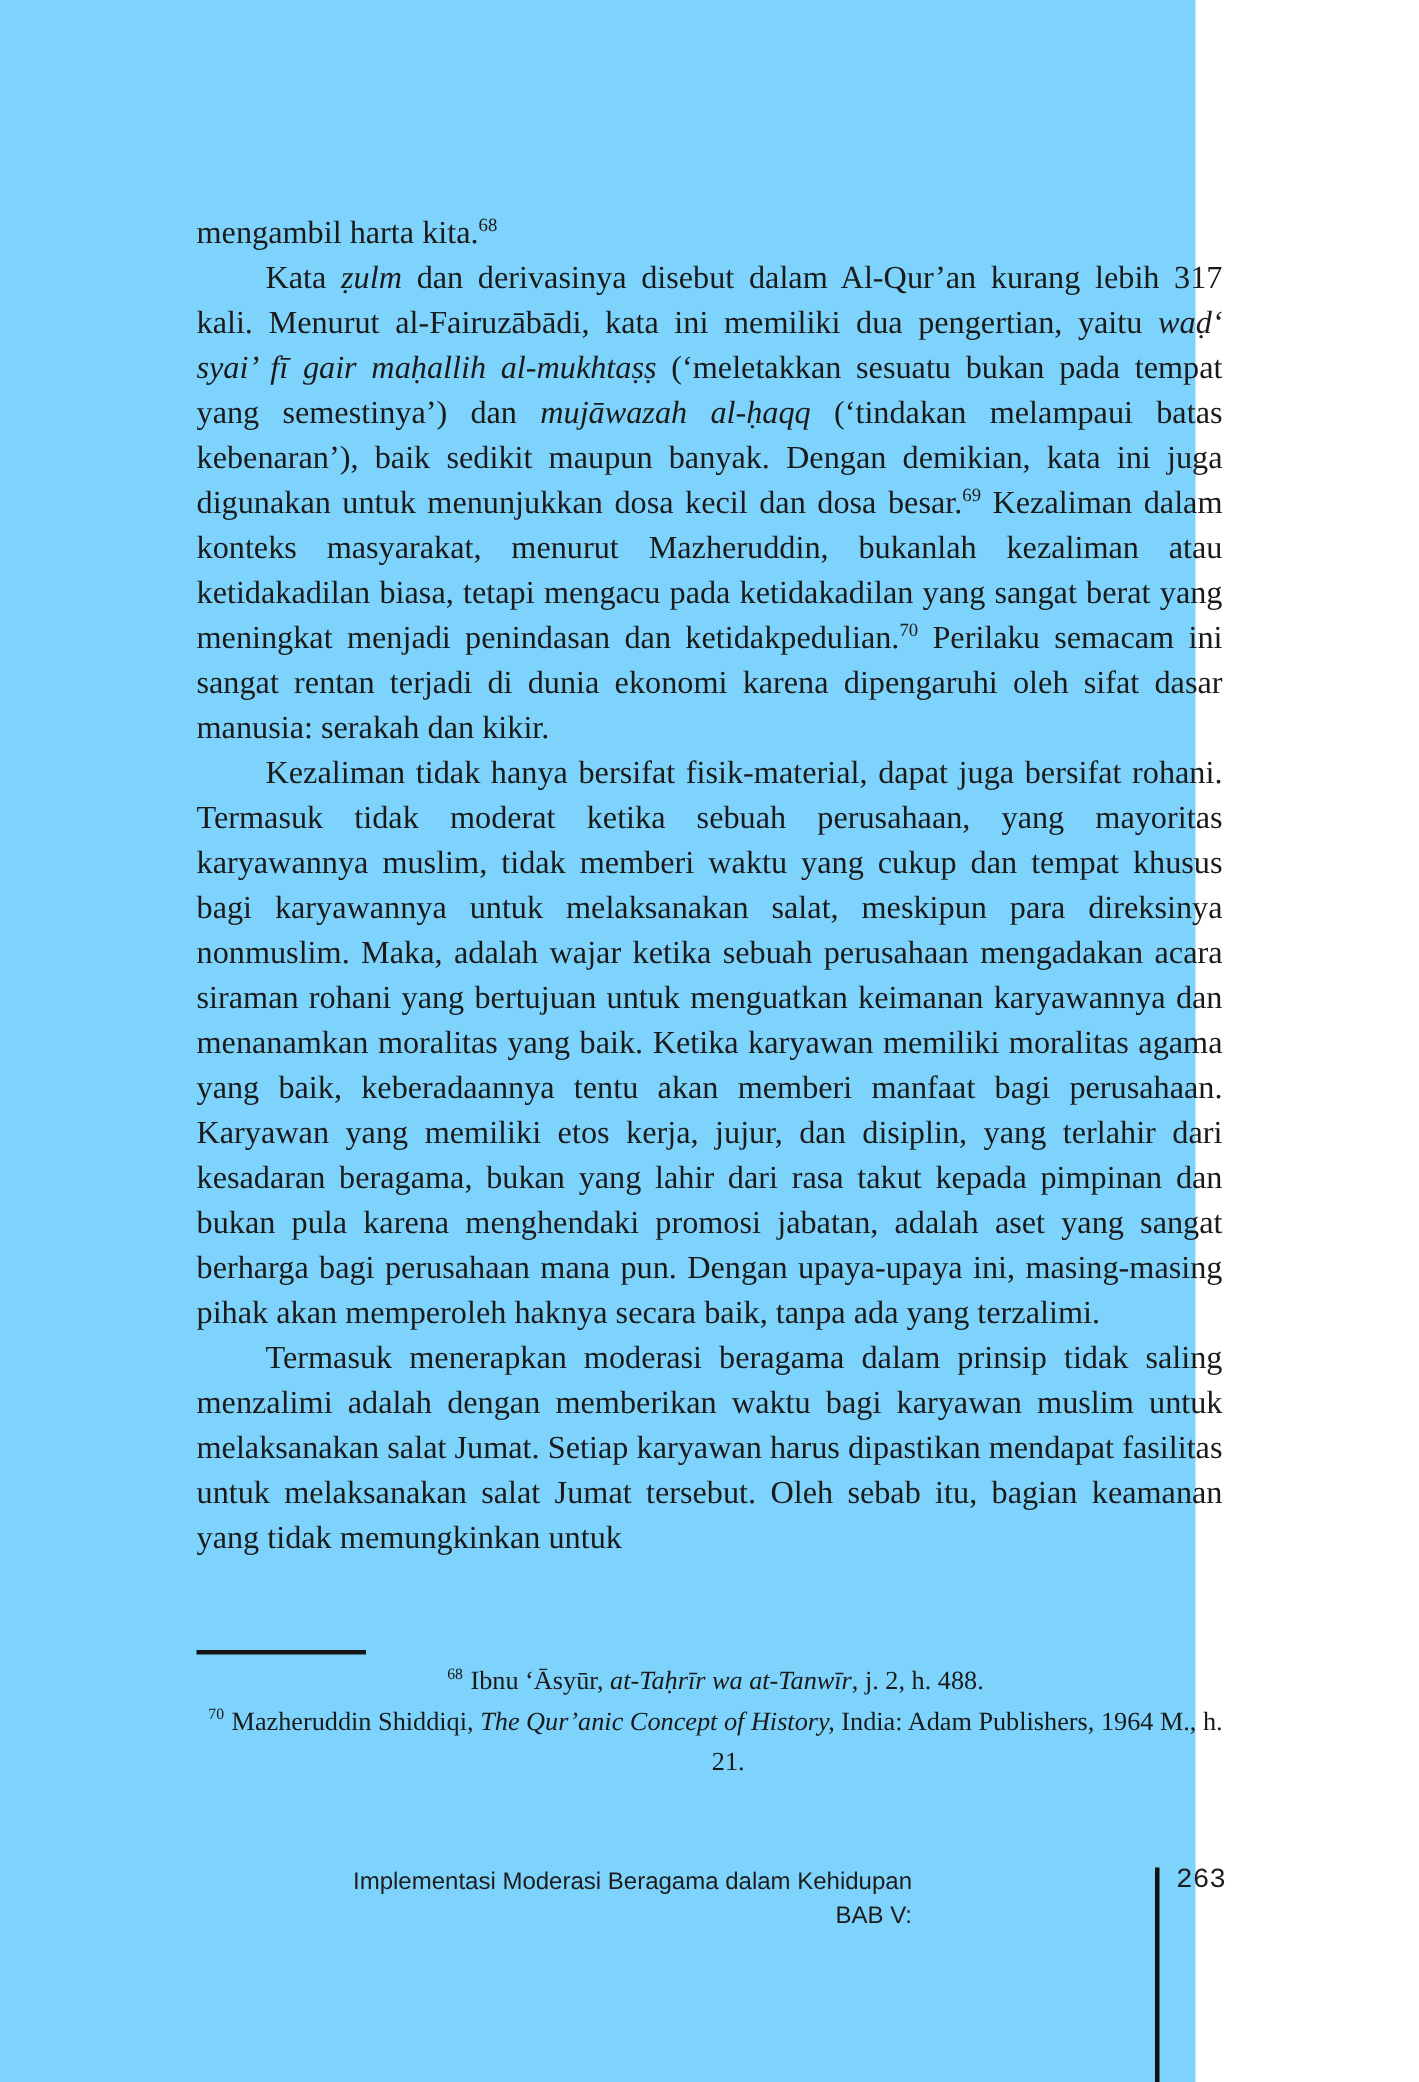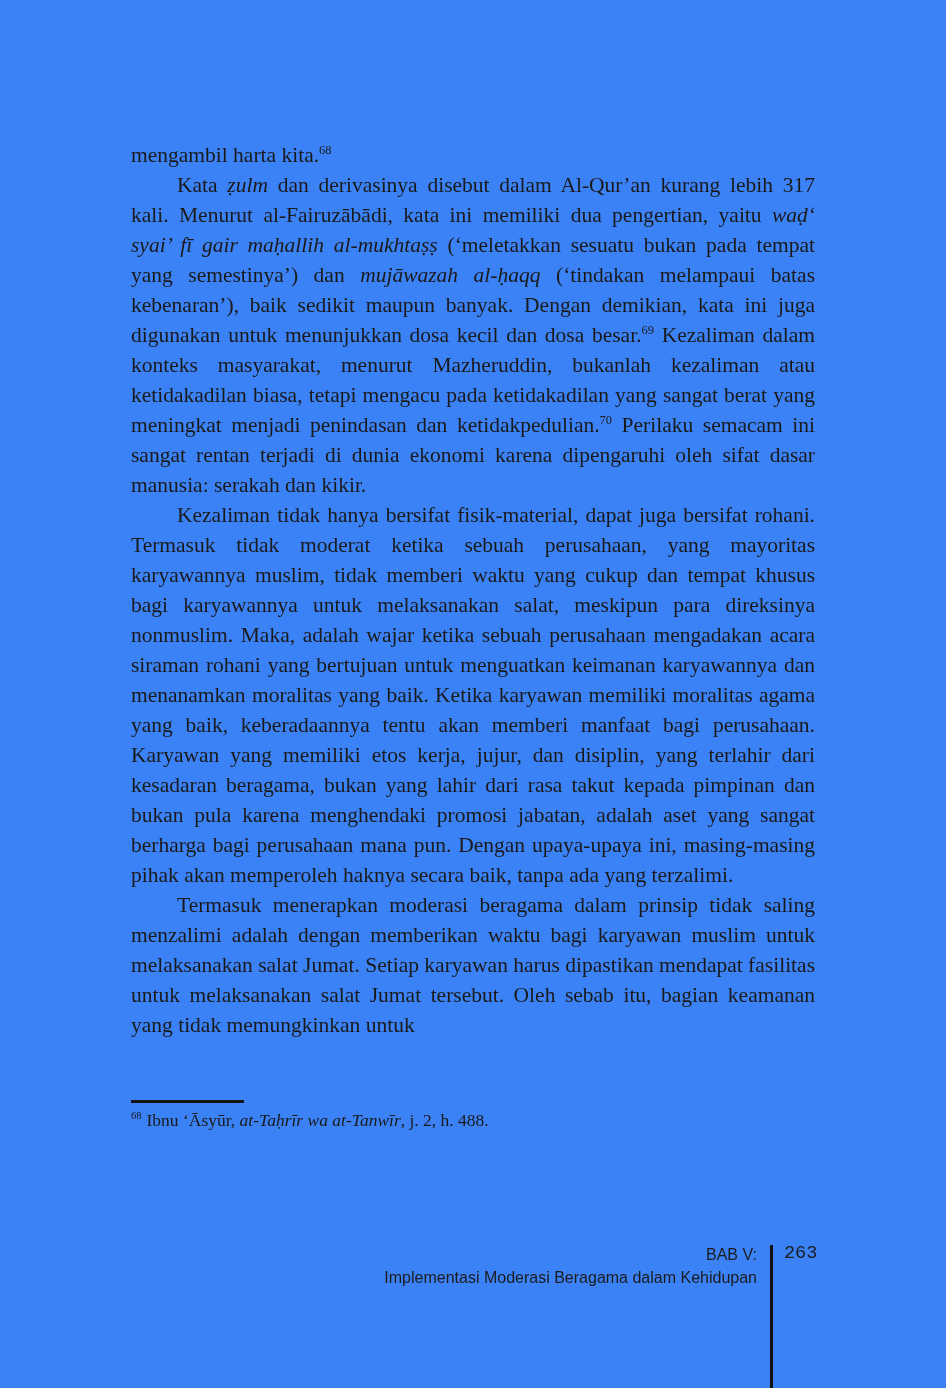--- a/index.html
+++ b/index.html
@@ -7,22 +7,22 @@
   body {
     background: #ffffff;
     font-family: "Liberation Serif", "DejaVu Serif", serif;
     color: #1a1a1a;
     position: relative;
     overflow: hidden;
   }
   .page {
     position: absolute;
     left: 0; top: 0;
-    width: 946px; height: 1388px;
-    background: #3b82f6;
+    width: 797px; height: 1388px;
+    background: #7dd3fc;
   }
   .body-text {
     position: absolute;
     left: 131px;
     top: 140px;
     width: 684px;
   }
   .para {
     font-size: 21.5px;
     line-height: 30px;
@@ -48,21 +48,21 @@
     position: absolute;
     left: 131px;
     top: 1107px;
     width: 692px;
   }
   .footnote {
     font-size: 17.5px;
     line-height: 27px;
     padding-left: 17px;
     text-indent: -17px;
-    text-align: left;
+    text-align: center;
   }
   sup.fn-num {
     font-size: 0.6em;
     line-height: 0;
     vertical-align: super;
     margin-right: 5px;
   }
   .chapter-ref {
     position: absolute;
     right: 189px;
@@ -103,24 +103,25 @@
       <p class="para indent">Kata <em>ẓulm</em> dan derivasinya disebut dalam Al-Qur’an kurang lebih 317 kali. Menurut al-Fairuzābādi, kata ini memiliki dua pengertian, yaitu <em>waḍ‘ syai’ fī gair maḥallih al-mukhtaṣṣ</em> (‘meletakkan sesuatu bukan pada tempat yang semestinya’) dan <em>mujāwazah al-ḥaqq</em> (‘tindakan melampaui batas kebenaran’), baik sedikit maupun banyak. Dengan demikian, kata ini juga digunakan untuk menunjukkan dosa kecil dan dosa besar.<sup class="fnref">69</sup> Kezaliman dalam konteks masyarakat, menurut Mazheruddin, bukanlah kezaliman atau ketidakadilan biasa, tetapi mengacu pada ketidakadilan yang sangat berat yang meningkat menjadi penindasan dan ketidakpedulian.<sup class="fnref">70</sup> Perilaku semacam ini sangat rentan terjadi di dunia ekonomi karena dipengaruhi oleh sifat dasar manusia: serakah dan kikir.</p>
       <p class="para indent">Kezaliman tidak hanya bersifat fisik-material, dapat juga bersifat rohani. Termasuk tidak moderat ketika sebuah perusahaan, yang mayoritas karyawannya muslim, tidak memberi waktu yang cukup dan tempat khusus bagi karyawannya untuk melaksanakan salat, meskipun para direksinya nonmuslim. Maka, adalah wajar ketika sebuah perusahaan mengadakan acara siraman rohani yang bertujuan untuk menguatkan keimanan karyawannya dan menanamkan moralitas yang baik. Ketika karyawan memiliki moralitas agama yang baik, keberadaannya tentu akan memberi manfaat bagi perusahaan. Karyawan yang memiliki etos kerja, jujur, dan disiplin, yang terlahir dari kesadaran beragama, bukan yang lahir dari rasa takut kepada pimpinan dan bukan pula karena menghendaki promosi jabatan, adalah aset yang sangat berharga bagi perusahaan mana pun. Dengan upaya-upaya ini, masing-masing pihak akan memperoleh haknya secara baik, tanpa ada yang terzalimi.</p>
       <p class="para indent">Termasuk menerapkan moderasi beragama dalam prinsip tidak saling menzalimi adalah dengan memberikan waktu bagi karyawan muslim untuk melaksanakan salat Jumat. Setiap karyawan harus dipastikan mendapat fasilitas untuk melaksanakan salat Jumat tersebut. Oleh sebab itu, bagian keamanan yang tidak memungkinkan untuk</p>
     </main>
 
   <div class="footnote-sep"></div>
 
   <section class="footnotes">
 
   <p class="footnote"><sup class="fn-num">68</sup>Ibnu ‘Āsyūr, <em>at-Taḥrīr wa at-Tanwīr</em>, j. 2, h. 488.</p>
+      <p class="footnote"><sup class="fn-num">70</sup>Mazheruddin Shiddiqi, <em>The Qur’anic Concept of History,</em> India: Adam Publishers, 1964 M., h. 21.</p>
     </section>
 
   <footer>
     <div class="chapter-ref">
+      <div>Implementasi Moderasi Beragama dalam Kehidupan</div>
       <div>BAB V:</div>
-      <div>Implementasi Moderasi Beragama dalam Kehidupan</div>
     </div>
     <div class="footer-bar"></div>
     <div class="page-number">263</div>
   </footer>
 
 </div>
 
 </body></html>

